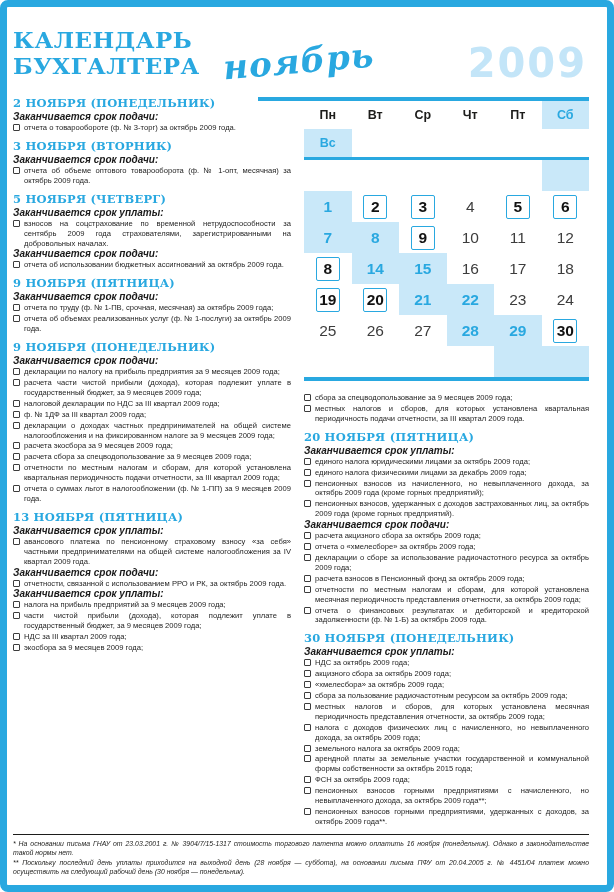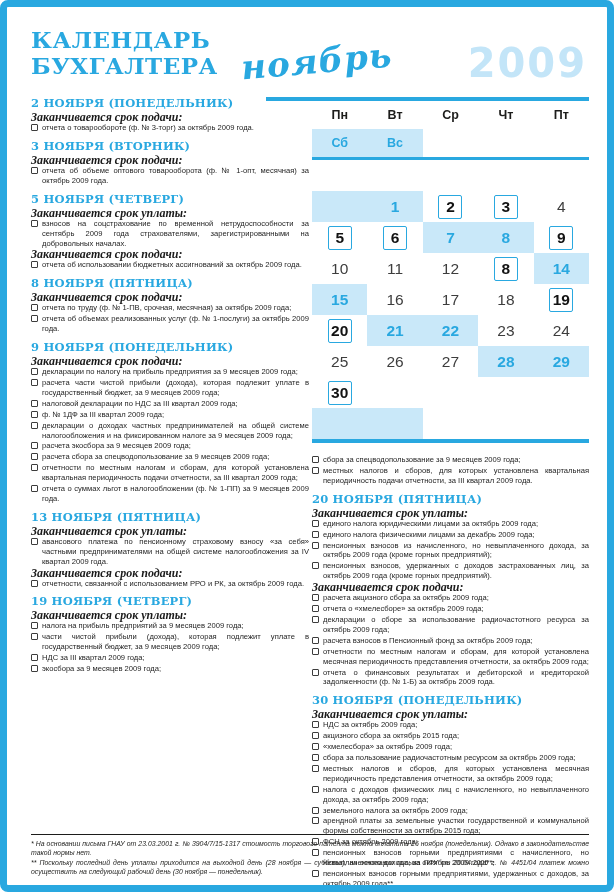--- a/index.html
+++ b/index.html
@@ -8,21 +8,21 @@
     --yearcol:#c3e5f8;
     --ink:#231f20;
   }
   *{margin:0;padding:0;box-sizing:border-box;}
   html,body{background:#fff;}
   body{font-family:"Liberation Sans",sans-serif;color:var(--ink);}
   .page{
     width:614px;height:892px;
     border:7px solid var(--accent);
     border-radius:8px;
-    padding:14px 18px 8px 24px;
+    padding:14px 18px 8px 6px;
     display:flex;flex-direction:column;
     overflow:hidden;background:#fff;
   }
   
   .header{position:relative;height:76px;flex:none;}
   .title{
     font-family:"DejaVu Serif",serif;font-weight:bold;
     color:var(--accent);font-size:23px;line-height:26px;letter-spacing:.5px;
     padding-top:6px;
   }
@@ -31,47 +31,47 @@
     font-family:"DejaVu Serif",serif;font-style:italic;font-weight:bold;
     color:var(--accent);font-size:34px;transform:rotate(-5deg);
     letter-spacing:1px;
   }
   .year{
     position:absolute;right:2px;top:18px;
     font-family:"DejaVu Sans",sans-serif;font-weight:bold;
     font-size:40px;line-height:48px;color:var(--yearcol);letter-spacing:2px;
   }
   
-  .content{display:flex;gap:3px;flex:1;min-height:0;}
+  .content{display:flex;gap:13px;flex:1;min-height:0;}
   .col-left{width:278px;flex:none;}
   .col-right{flex:1;min-width:0;}
   
   .section h3{
     font-family:"DejaVu Serif",serif;font-weight:bold;
     color:var(--accent);font-size:11.5px;line-height:13px;
     margin:7px 0 2px 0;letter-spacing:.2px;
   }
   .section:first-child h3{margin-top:0;}
   .blk-label{
-    font-size:12px;line-height:10px;font-weight:bold;font-style:italic;
-    color:#1a1a1a;margin:1px 0 0 0;font-family:Liberation Serif, serif;
+    font-size:10px;line-height:10px;font-weight:bold;font-style:italic;
+    color:#1a1a1a;margin:1px 0 0 0;
   }
   .item{display:flex;margin:1px 0 0 0;}
   .cb{
     flex:none;width:7px;height:7px;border:1px solid #3c3c3c;background:#fff;
     margin:1px 4px 0 0;border-radius:1px;
   }
   .itx{
     flex:1;font-size:7.6px;line-height:9.9px;text-align:justify;color:#1d1d1d;
   }
   
   .calendar{margin-bottom:12px;}
   .cal-top-rule{height:4px;background:var(--accent);margin-left:-46px;}
   .cal-bottom-rule{height:4px;background:var(--accent);}
-  .cal-grid{display:grid;grid-template-columns:repeat(5,1fr);}
+  .cal-grid{display:grid;grid-template-columns:repeat(6,1fr);}
   .dh{
     height:28px;display:flex;align-items:center;justify-content:center;
     font-weight:bold;font-size:12.5px;color:#1d1d1b;
   }
   .hrule{grid-column:1/-1;height:3px;background:var(--accent);}
   .dc{
     height:31px;display:flex;align-items:center;justify-content:center;
     font-size:15.5px;color:#3d3d3d;
   }
   .we{background:var(--band);text-align:center;}
@@ -129,21 +129,21 @@
             <span class="cb"></span>
             <span class="itx">взносов на соцстрахование по временной нетрудоспособности за сентябрь 2009 года страхователями, зарегистрированными на добровольных началах.</span>
           </div>
           <p class="blk-label">Заканчивается срок подачи:</p>
           <div class="item">
             <span class="cb"></span>
             <span class="itx">отчета об использовании бюджетных ассигнований за октябрь 2009 года.</span>
           </div>
         </div>
         <div class="section">
-          <h3>8 НОЯБРЯ (ПЯТНИЦА)</h3>
+          <h3>9 НОЯБРЯ (ПЯТНИЦА)</h3>
           <p class="blk-label">Заканчивается срок подачи:</p>
           <div class="item">
             <span class="cb"></span>
             <span class="itx">отчета по труду (ф. № 1-ПВ, срочная, месячная) за октябрь 2009 года;</span>
           </div>
           <div class="item">
             <span class="cb"></span>
             <span class="itx">отчета об объемах реализованных услуг (ф. № 1-послуги) за октябрь 2009 года.</span>
           </div>
         </div>
@@ -194,21 +194,20 @@
             <span class="cb"></span>
             <span class="itx">авансового платежа по пенсионному страховому взносу «за себя» частными предпринимателями на общей системе налогообложения за IV квартал 2009 года.</span>
           </div>
           <p class="blk-label">Заканчивается срок подачи:</p>
           <div class="item">
             <span class="cb"></span>
             <span class="itx">отчетности, связанной с использованием РРО и РК, за октябрь 2009 года.</span>
           </div>
         </div>
         <div class="section">
-          <h3>19 НОЯБРЯ (ЧЕТВЕРГ)</h3>
           <p class="blk-label">Заканчивается срок уплаты:</p>
           <div class="item">
             <span class="cb"></span>
             <span class="itx">налога на прибыль предприятий за 9 месяцев 2009 года;</span>
           </div>
           <div class="item">
             <span class="cb"></span>
             <span class="itx">части чистой прибыли (дохода), которая подлежит уплате в государственный бюджет, за 9 месяцев 2009 года;</span>
           </div>
           <div class="item">
@@ -354,21 +353,21 @@
           </div>
           <div class="section">
             <h3>30 НОЯБРЯ (ПОНЕДЕЛЬНИК)</h3>
             <p class="blk-label">Заканчивается срок уплаты:</p>
             <div class="item">
               <span class="cb"></span>
               <span class="itx">НДС за октябрь 2009 года;</span>
             </div>
             <div class="item">
               <span class="cb"></span>
-              <span class="itx">акцизного сбора за октябрь 2015 года;</span>
+              <span class="itx">акцизного сбора за октябрь 2009 года;</span>
             </div>
             <div class="item">
               <span class="cb"></span>
               <span class="itx">«хмелесбора» за октябрь 2009 года;</span>
             </div>
             <div class="item">
               <span class="cb"></span>
               <span class="itx">сбора за пользование радиочастотным ресурсом за октябрь 2009 года;</span>
             </div>
             <div class="item">

